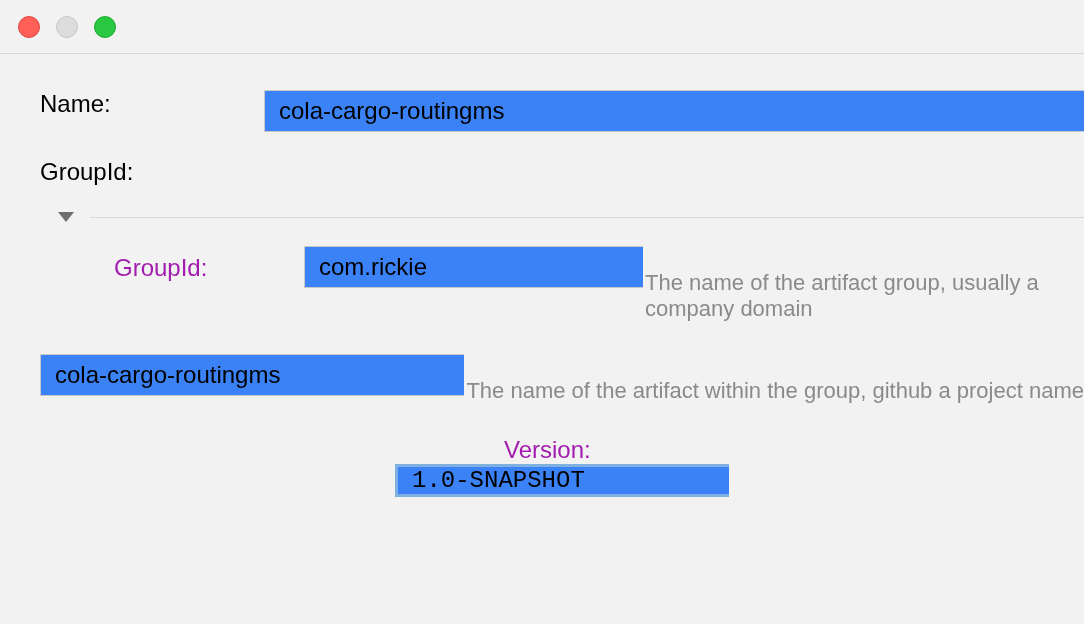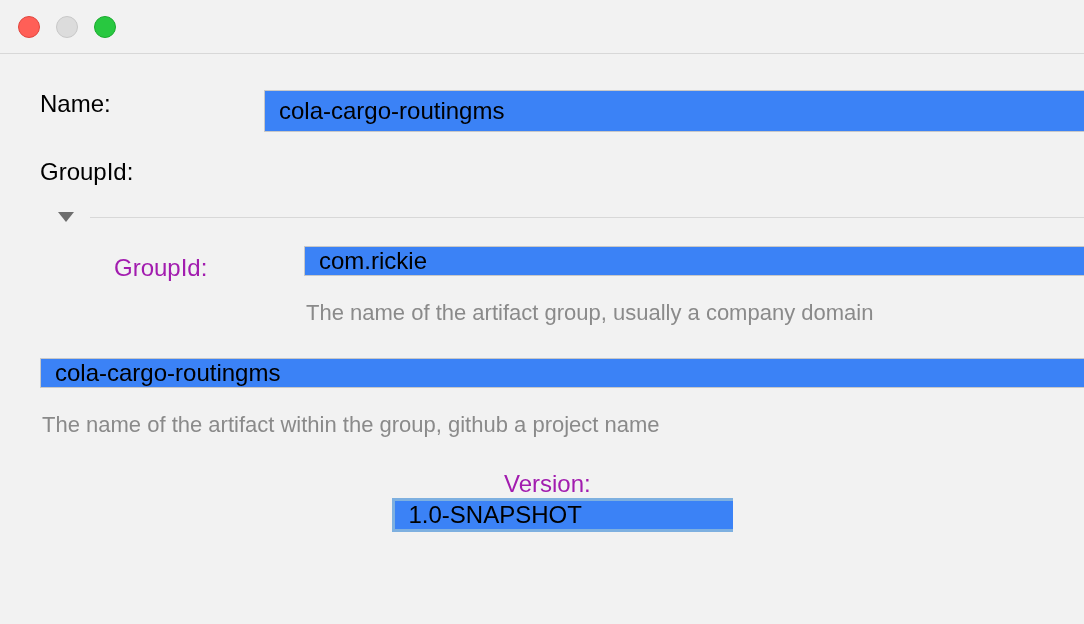--- a/index.html
+++ b/index.html
@@ -80,20 +80,21 @@
       color: #000;
       padding: 0 14px;
       outline: none;
       font-family: inherit;
     }
     
     .form-input.focused {
       border: 3px solid #7eb0e0;
       border-right: none;
       height: 56px;
+      font-family: Liberation Mono, monospace;
     }
     
     .section-header {
       display: flex;
       align-items: center;
       margin: 8px 0 24px 18px;
       gap: 10px;
     }
     
     .disclosure-triangle {
@@ -128,21 +129,21 @@
       color: #a21caf;
       text-align: left;
       padding-left: 74px;
       padding-top: 8px;
       padding-right: 10px;
     }
     
     .indented-input-wrap {
       flex: 1;
       display: flex;
-      flex-direction: column;
+      flex-direction: row;
     }
     
     .hint-text {
       font-size: 22px;
       color: #8a8a8a;
       margin-top: 24px;
       margin-bottom: 24px;
       padding-left: 2px;
     }
     

